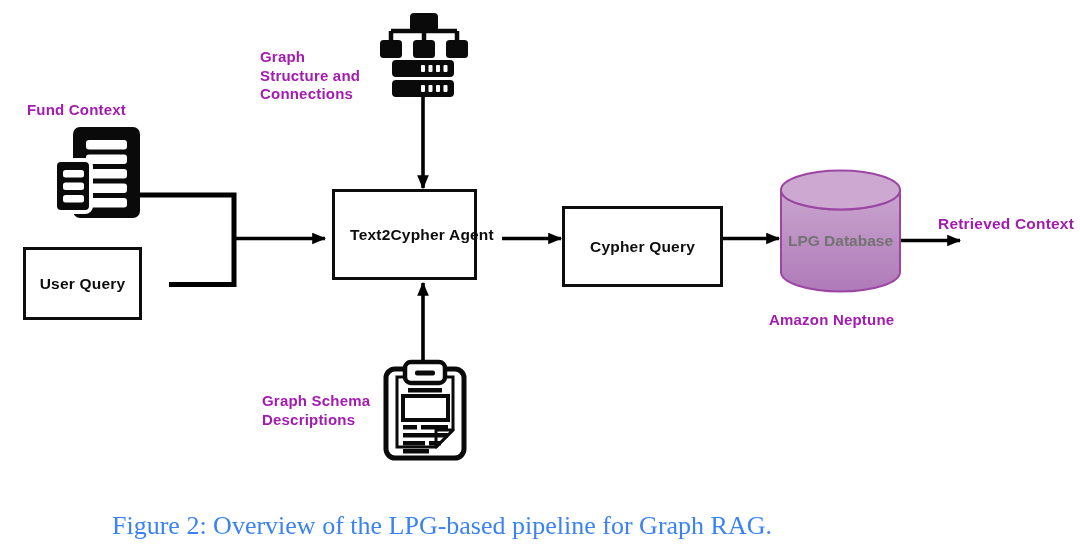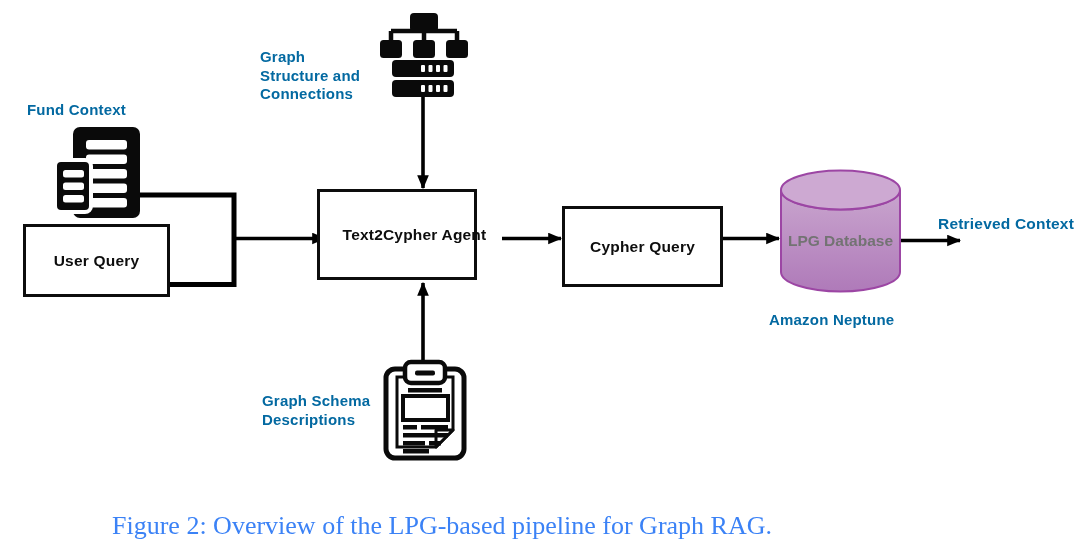--- a/index.html
+++ b/index.html
@@ -2,21 +2,21 @@
 <html><head>
 <meta charset="utf-8">
 <style>
   html,body{margin:0;padding:0;background:#ffffff;}
   .stage{position:relative;width:1080px;height:550px;background:#ffffff;overflow:hidden;
          font-family:"Liberation Sans","DejaVu Sans",sans-serif;}
   .layer{position:absolute;left:0;top:0;}
   .node-box{position:absolute;border:3px solid #0d0d0d;background:#ffffff;
             display:flex;align-items:center;justify-content:center;box-sizing:border-box;}
   .node-label{font-weight:700;font-size:15.5px;color:#0d0d0d;letter-spacing:.2px;white-space:nowrap;}
-  .ann{position:absolute;font-weight:700;font-size:15px;color:#0369a1;letter-spacing:.2px;
+  .ann{position:absolute;font-weight:700;font-size:15px;color:#a21caf;letter-spacing:.2px;
        white-space:pre-line;line-height:18.5px;}
   .cyl-label{position:absolute;left:781px;top:232px;width:119px;text-align:center;
              font-weight:700;font-size:15.5px;color:#737373;}
   .watermark{position:absolute;left:688px;top:481px;display:flex;align-items:center;gap:9px;}
   .watermark-text{color:#b3b3b3;font-size:27px;letter-spacing:2px;font-weight:400;white-space:nowrap;}
   .caption{position:absolute;left:0;top:511px;width:884px;text-align:center;
            font-family:"Liberation Serif","DejaVu Serif",serif;font-size:26px;color:#3b82f6;}
 </style>
 </head>
 <body>
@@ -93,25 +93,25 @@
         <rect x="403" y="425" width="14" height="4.5"></rect>
           <rect x="421" y="425" width="27" height="4.5"></rect>
         <rect x="403" y="433" width="45" height="4.5"></rect>
         <rect x="403" y="441" width="22" height="4.5"></rect>
           <rect x="429" y="441" width="12" height="4.5"></rect>
         <rect x="403" y="449" width="26" height="4.5"></rect>
       </g>
     </g>
   </svg>
 
-  <div class="node-box" style="left:23px;top:224px;width:147px;height:73px;">
+  <div class="node-box" style="left:23px;top:247px;width:119px;height:73px;">
     <span class="node-label">User Query</span>
   </div>
 
-  <div class="node-box" style="left:317px;top:189px;width:160px;height:91px;padding-left:35px;">
+  <div class="node-box" style="left:332px;top:189px;width:145px;height:91px;padding-left:35px;">
     <span class="node-label">Text2Cypher Agent</span>
   </div>
 
   <div class="node-box" style="left:562px;top:206px;width:161px;height:81px;">
     <span class="node-label">Cypher Query</span>
   </div>
 
   <div class="cyl-label">LPG Database</div>
 
   <div class="ann" style="left:27px;top:101px;">Fund Context</div>

